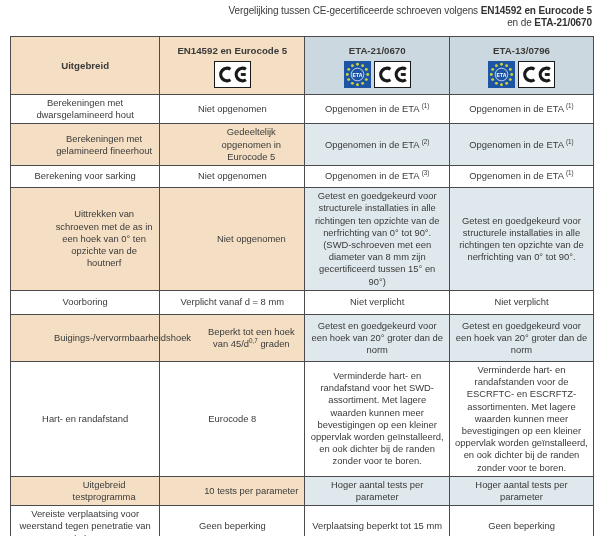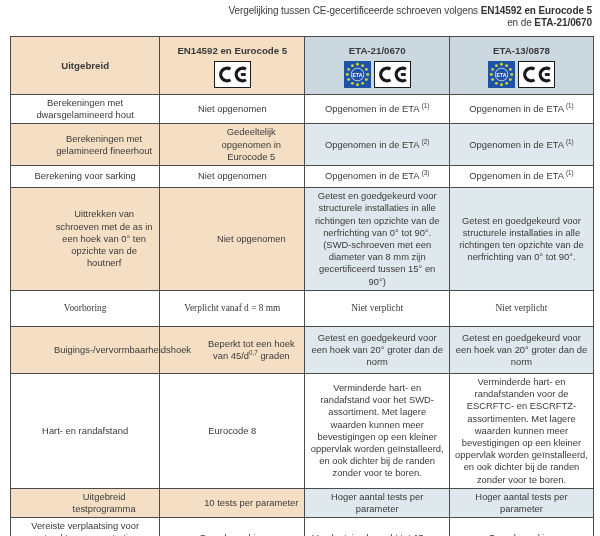--- a/index.html
+++ b/index.html
@@ -37,21 +37,21 @@
   thead th{font-weight:bold;font-size:9.7px;padding:0 2px;}
   thead th.peach{background:var(--peach);}
   thead th.blue{background:var(--blue-header);}
   tbody th.peach,tbody td.peach{background:var(--peach);padding-left:43px;}
   tbody td.blue{background:var(--blue-row);}
   tbody th.prop{font-weight:normal;text-align:center;}
   tbody tr:nth-child(1){height:25px;}
   tbody tr:nth-child(2){height:25px;}
   tbody tr:nth-child(3){height:22px;}
   tbody tr:nth-child(4){height:86px;}
-  tbody tr:nth-child(5){height:36px;font-family:Liberation Serif, serif;}
+  tbody tr:nth-child(5){height:24px;}
   tbody tr:nth-child(6){height:47px;}
   tbody tr:nth-child(7){height:87px;}
   tbody tr:nth-child(8){height:26px;}
   tbody tr:nth-child(9){height:38px;}
   td sup,th sup{font-size:6.3px;line-height:0;vertical-align:super;}
   .hcell{display:flex;flex-direction:column;align-items:center;justify-content:center;height:100%;gap:4px;padding-top:2px;}
   .hlabel{display:block;}
   .logos{display:flex;align-items:center;gap:3px;}
   .eta-box{width:27px;height:27px;display:block;}
   .ce-box{
@@ -120,21 +120,21 @@
     <path d="M22.5 6.2 A10.5 10.5 0 1 0 22.5 23.8" fill="none" stroke="#1a1a1a" stroke-width="5.4"></path>
     <path d="M48.5 6.2 A10.5 10.5 0 1 0 48.5 23.8" fill="none" stroke="#1a1a1a" stroke-width="5.4"></path>
     <rect x="40" y="12.6" width="8.2" height="4.8" fill="#1a1a1a"></rect>
   </svg>
                 </span>
               </span>
           </div>
         </th>
         <th class="blue">
           <div class="hcell">
-            <span class="hlabel">ETA-13/0878</span>
+            <span class="hlabel">ETA-13/0796</span>
             <span class="logos">
                 <svg class="eta-box" viewBox="0 0 27 27" width="27" height="27">
     <rect width="27" height="27" fill="#1d55a4"></rect>
                   <circle cx="13.50" cy="3.30" r="1.45" fill="#cdd335"></circle>
                   <circle cx="18.60" cy="4.67" r="1.45" fill="#cdd335"></circle>
                   <circle cx="22.33" cy="8.40" r="1.45" fill="#cdd335"></circle>
                   <circle cx="23.70" cy="13.50" r="1.45" fill="#cdd335"></circle>
                   <circle cx="22.33" cy="18.60" r="1.45" fill="#cdd335"></circle>
                   <circle cx="18.60" cy="22.33" r="1.45" fill="#cdd335"></circle>
                   <circle cx="13.50" cy="23.70" r="1.45" fill="#cdd335"></circle>

